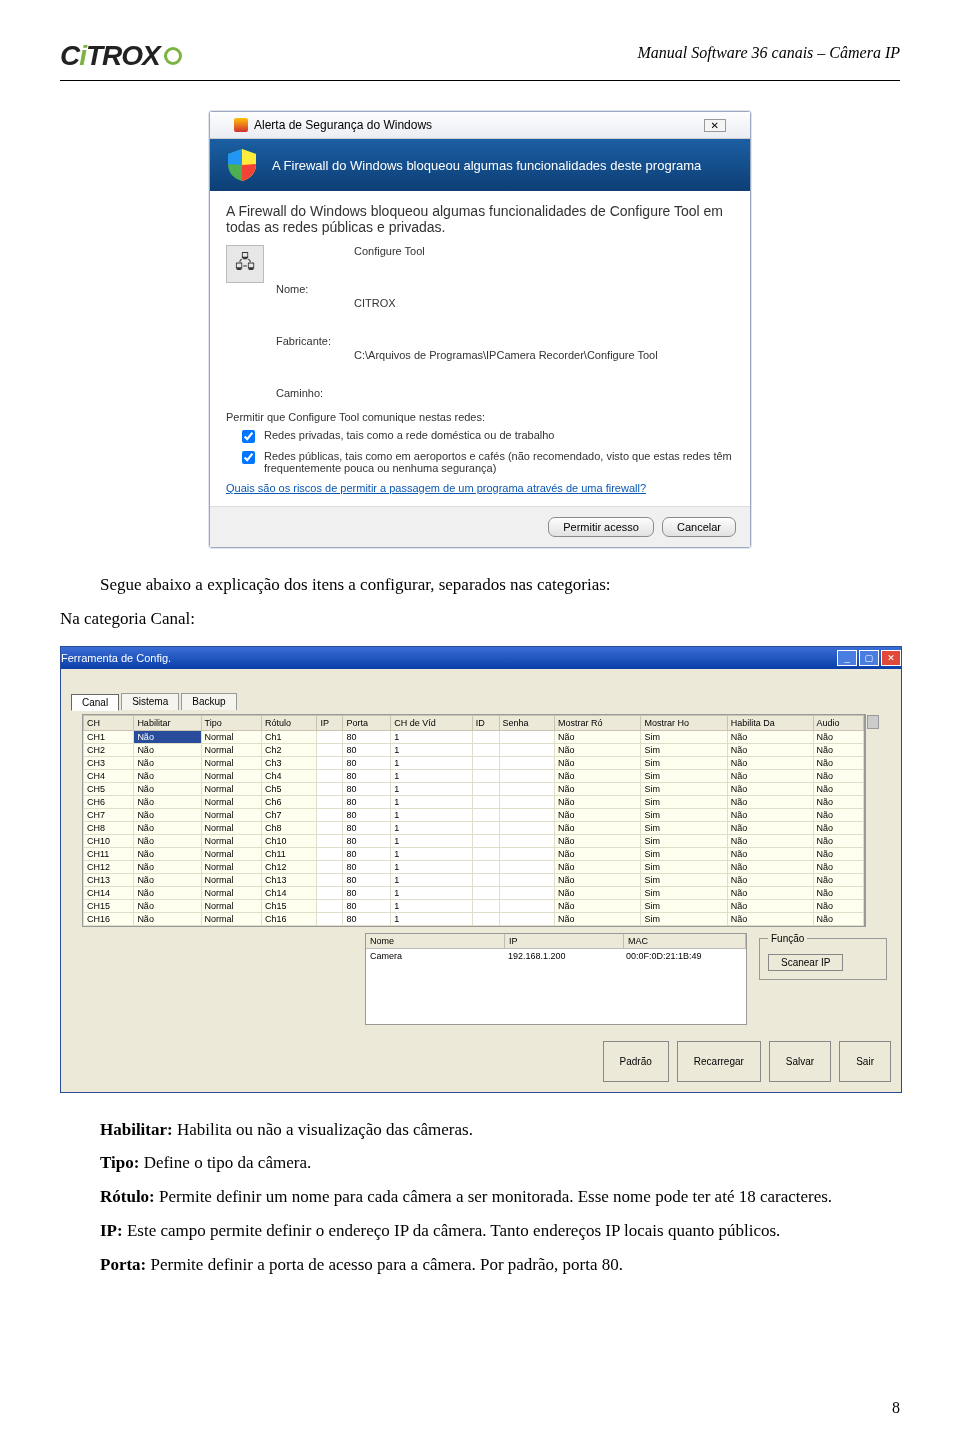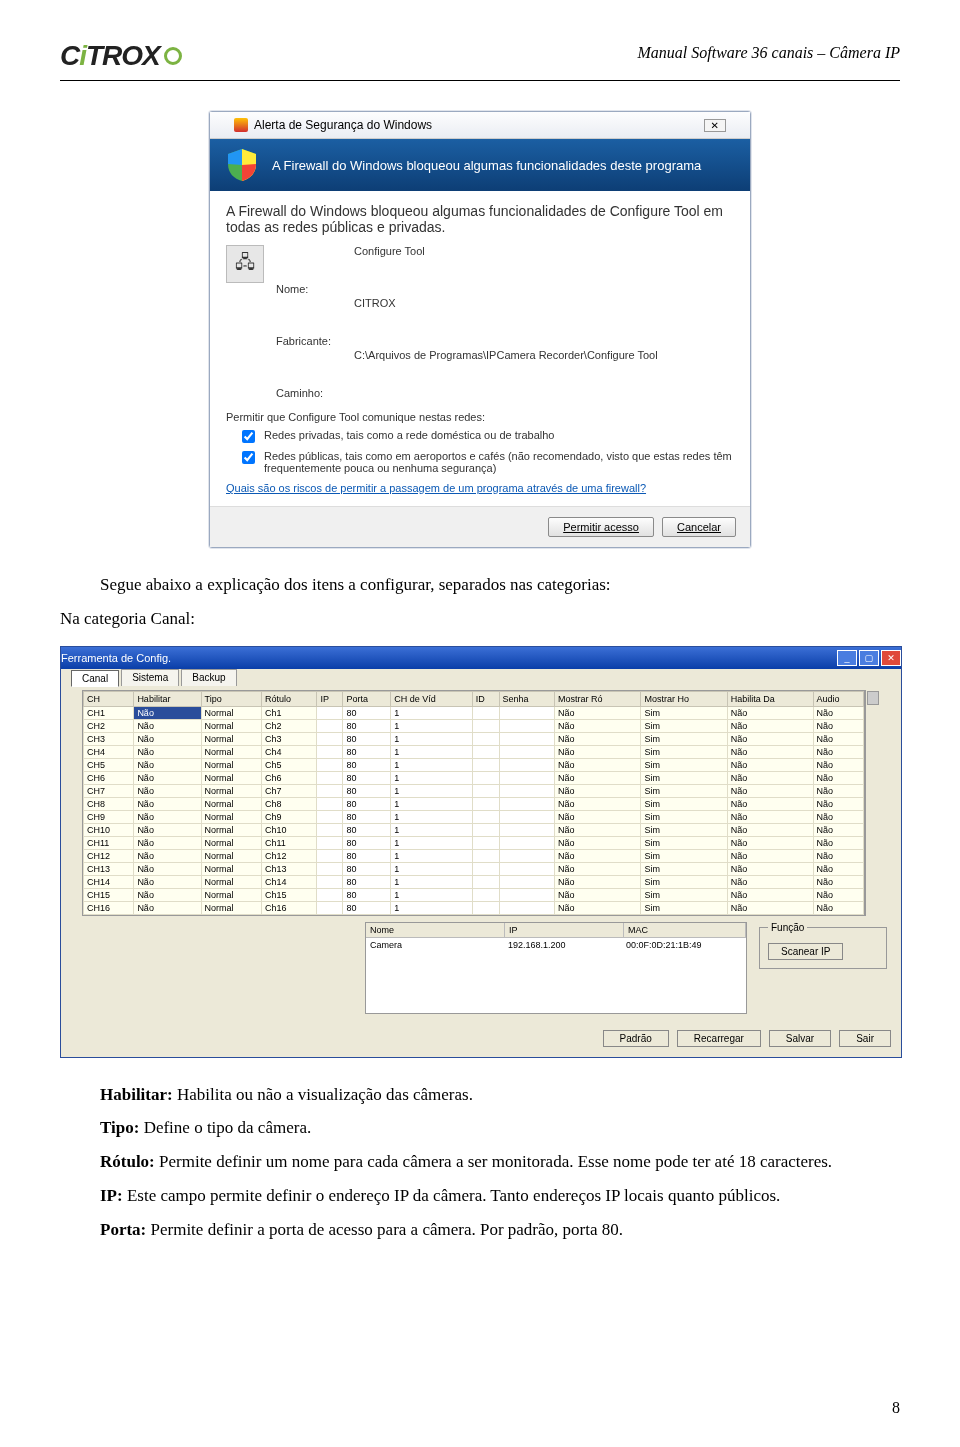--- a/index.html
+++ b/index.html
@@ -44,56 +44,56 @@
   .info-row { display:flex; align-items:flex-start; gap:12px; margin:8px 0 10px 0; }
   .info-icon { width:36px; height:36px; background:#e7e7e7; border:1px solid #bbb; display:flex; align-items:center; justify-content:center; font-size:18px; }
   .info-table { font-size:11px; }
   .info-table div { display:flex; gap:8px; margin-bottom:2px;}
   .info-table .lbl { width:70px;margin-top:38px; }
   .permit { font-size:11px; margin:6px 0; }
   .cbrow { display:flex; align-items:flex-start; gap:6px; margin:4px 0 4px 12px; font-size:11px;}
   .cbrow input { margin-top:1px;}
   .dialog-link { color:#0b59b5; text-decoration:underline; font-size:11px; display:block; margin-top:8px; cursor:pointer;}
   .dialog-buttons { display:flex; justify-content:flex-end; gap:8px; padding:10px 14px; background:#f0f0f0; border-top:1px solid #ddd;}
-  .win-btn { padding:3px 14px; font-size:11px; border:1px solid #8a8a8a; border-radius:2px; background:linear-gradient(#fdfdfd,#e1e1e1);text-decoration:underline;}
+  .win-btn { padding:3px 14px; font-size:11px; border:1px solid #8a8a8a; border-radius:7px; background:linear-gradient(#fdfdfd,#e1e1e1);}
   
   .bodytext { font-family: "Times New Roman", serif; font-size: 17px; line-height: 1.4; text-align: justify; }
   .bodytext p { margin: 10px 0; }
   .bodytext .indent { text-indent: 40px; }
   .bodytext b { font-weight:bold; }
   
   .configwin {
     width: 840px; margin: 15px 0 25px 0; border:1px solid #2a4d9b; font-size:10px; background:#ece9d8;
   }
   .cw-title { background: linear-gradient(#3b6fd6,#0a3ea8); color:#fff; padding:3px 0; display:flex; align-items:center; font-size:11px;}
   .cw-title .winbtns { margin-left:auto; display:flex; gap:2px;}
   .cw-title .wb { width:18px; height:14px; background:#4a7de0; border:1px solid #fff; display:flex; align-items:center; justify-content:center; font-size:9px; color:#fff;}
   .cw-title .wb.close { background:#e04a3a;}
-  .cw-tabs { padding:0 10px 4px 10px; background:#ece9d8; display:flex; gap:2px; }
+  .cw-tabs { padding:24px 10px 4px 10px; background:#ece9d8; display:flex; gap:2px; }
   .cw-tab { padding:2px 10px; border:1px solid #999; background:#f5f4ee; font-size:10px; border-bottom:none; }
   .cw-tab.active { background:#fff; border:1px solid #666; border-bottom:1px solid #fff; position:relative; top:1px;}
   .cw-table-wrap { margin:0 10px; background:#fff; border:1px solid #999; }
   .cw-table { width:100%; border-collapse: collapse; font-size:9px; }
   .cw-table th { background:#ece9d8; border:1px solid #c8c4b4; padding:2px 3px; text-align:left; font-weight:normal; white-space:nowrap;}
   .cw-table td { border:1px solid #e0ddc8; background:#fffff0; padding:1px 3px; white-space:nowrap;}
   .cw-table tr.sel td.habcell { background:#2a4d9b; color:#fff; }
   .cw-table td.white { background:#fff; }
   .cw-scrollcol { width:14px; background:#ece9d8; border-left:1px solid #999;}
   .cw-table-wrap-outer { display:flex; margin:0 21px;}
   .cw-lower { display:flex; gap:10px; margin:6px 10px 0 10px; align-items:flex-start;}
   .cw-list { flex:0 0 380px; height:90px; background:#fff; border:1px solid #999; font-size:9px; margin-left:294px;}
   .cw-list-head { display:flex; background:#ece9d8; border-bottom:1px solid #bbb;}
   .cw-list-head div { padding:2px 4px; border-right:1px solid #bbb;}
   .cw-list-row { display:flex; }
   .cw-list-row div { padding:2px 4px; }
   .cw-func { border:1px solid #999; padding:4px 8px 8px 8px; font-size:10px; min-width:110px;}
   .cw-func legend { font-size:10px; padding:0 3px;}
   .cw-func button { padding:2px 12px; font-size:10px; margin-top:6px; border:1px solid #888; background:#ece9d8;}
   .cw-bottom { display:flex; justify-content:flex-end; gap:8px; padding:16px 10px 10px 10px;}
-  .cw-bottom button { padding:2px 16px; font-size:10px; border:1px solid #888; background:#ece9d8;}
+  .cw-bottom button { padding:14px 16px; font-size:10px; border:1px solid #888; background:#ece9d8;}
   .pagenum { position:absolute; bottom:30px; right:60px; font-family:"Times New Roman",serif; font-size:16px;}
 </style>
 </head>
 <body>
 
 <div class="page">
 
   <div class="header">
     <div class="logo">
       <span class="logo-text">
@@ -311,35 +311,20 @@
                 <td class="white">80</td>
                 <td class="white">1</td>
                 <td class="white"></td>
                 <td class="white"></td>
                 <td>Não</td>
                 <td>Sim</td>
                 <td>Não</td>
                 <td>Não</td>
               </tr>
               <tr>
-                <td>CH9</td>
-                <td>Não</td>
-                <td>Normal</td>
-                <td>Ch9</td>
-                <td class="white"></td>
-                <td class="white">80</td>
-                <td class="white">1</td>
-                <td class="white"></td>
-                <td class="white"></td>
-                <td>Não</td>
-                <td>Sim</td>
-                <td>Não</td>
-                <td>Não</td>
-              </tr>
-              <tr>
                 <td>CH10</td>
                 <td>Não</td>
                 <td>Normal</td>
                 <td>Ch10</td>
                 <td class="white"></td>
                 <td class="white">80</td>
                 <td class="white">1</td>
                 <td class="white"></td>
                 <td class="white"></td>
                 <td>Não</td>

